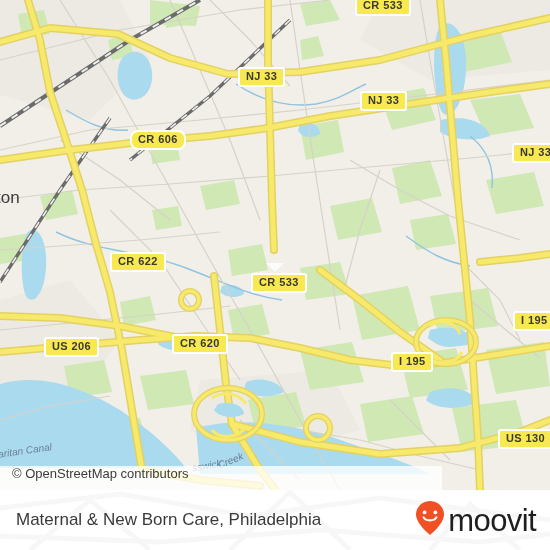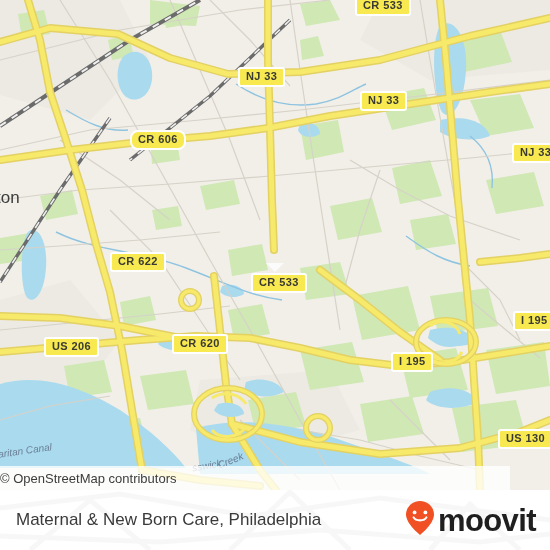--- a/index.html
+++ b/index.html
@@ -75,24 +75,25 @@
     margin-left:-9px;
     width:0;height:0;
     border-left:9px solid transparent;
     border-right:9px solid transparent;
     border-top:9px solid #fbfbfb;
   }
 
   
   .attribution{
     position:absolute;left:0;top:466px;
-    width:510px;height:24px;
+    width:442px;height:24px;
     background:rgba(255,255,255,.78);
-    display:flex;align-items:center;
+    display:flex;
     box-sizing:border-box;
+    padding-left:12px;
   }
   .attribution span{color:#3c3c3c;font-size:13px;}
 
   
   .footer{
     position:absolute;left:0;top:490px;
     width:550px;height:60px;
     background:#ffffff;
     overflow:hidden;
   }
@@ -102,21 +103,21 @@
     display:flex;align-items:center;
     color:#3a3a3a;font-size:17px;white-space:nowrap;
   }
   .brand{
     position:absolute;right:14px;top:0;height:60px;
     display:flex;align-items:center;gap:3px;
   }
   .brand-word{
     color:#1f1f1f;
     font-size:31px;
-    font-weight:bold;
+    font-weight:normal;
     letter-spacing:-.6px;
     line-height:31px;
   }
 </style>
 </head>
 <body>
 
 <div id="app">
 
   <div class="map">

